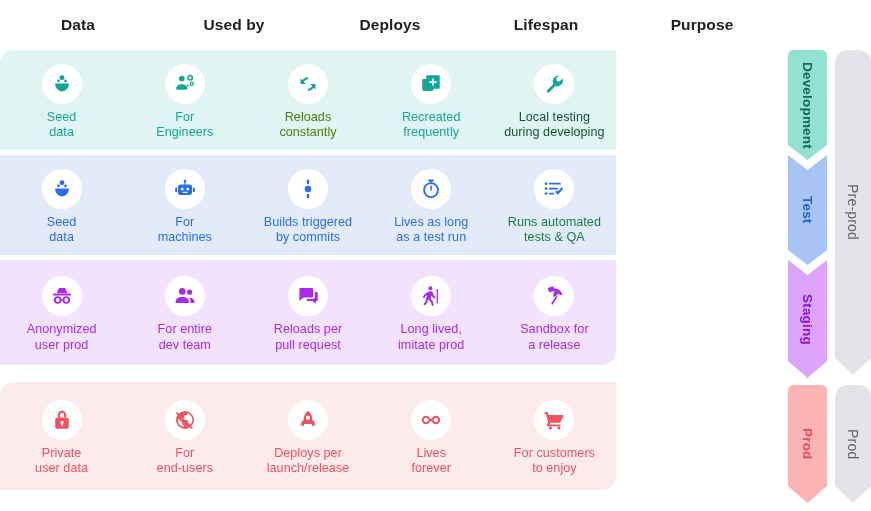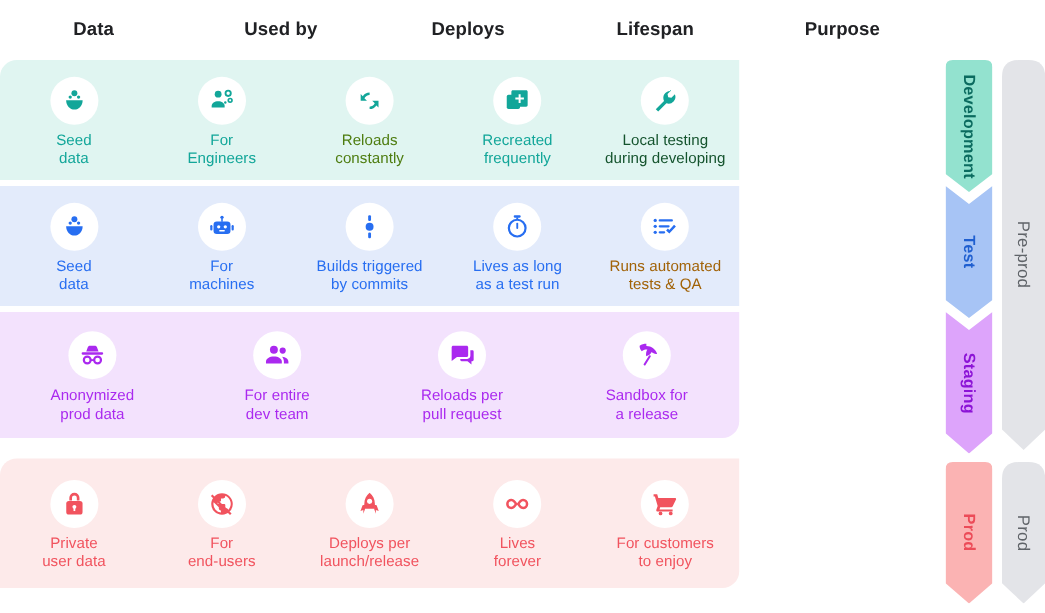--- a/index.html
+++ b/index.html
@@ -243,37 +243,37 @@
           <svg width="22" height="22" viewBox="0 0 24 24" fill="#276ef1">
             <circle cx="3.3" cy="6.2" r="1.5"></circle>
             <rect x="6.4" y="5.2" width="13" height="2" rx="1"></rect>
             <circle cx="3.3" cy="11.6" r="1.5"></circle>
             <rect x="6.4" y="10.6" width="10" height="2" rx="1"></rect>
             <circle cx="3.3" cy="17" r="1.5"></circle>
             <rect x="6.4" y="16" width="6" height="2" rx="1"></rect>
             <path d="M13.2 15.3l2.9 2.9 6-6.4-1.7-1.6-4.3 4.6-1.3-1.3z"></path>
           </svg>
         </div>
-        <div class="cell-label" style="color: #a16207;">Runs automated
+        <div class="cell-label" style="color: #15803d;">Runs automated
 tests &amp; QA</div>
       </div>
     </div>
     <div class="env-row r2" style="background: rgb(243, 226, 253);">
       <div class="cell">
         <div class="icon-bubble">
           <svg width="22" height="22" viewBox="0 0 24 24" fill="#aa29ef">
             <path d="M6.4 8.6l1.5-4c.3-.8 1-1.3 1.9-1.3h4.4c.9 0 1.6.5 1.9 1.3l1.5 4z"></path>
             <rect x="2.2" y="9.4" width="19.6" height="2.1" rx="1"></rect>
             <circle cx="7.3" cy="16.4" r="3.1" fill="none" stroke="#aa29ef" stroke-width="2"></circle>
             <circle cx="16.7" cy="16.4" r="3.1" fill="none" stroke="#aa29ef" stroke-width="2"></circle>
             <rect x="10.1" y="15.6" width="3.8" height="1.7"></rect>
           </svg>
         </div>
         <div class="cell-label" style="color: rgb(170, 41, 239);">Anonymized
-prod data</div>
+user prod</div>
       </div>
       <div class="cell">
         <div class="icon-bubble">
           <svg width="22" height="22" viewBox="0 0 24 24" fill="#aa29ef">
             <circle cx="9" cy="7" r="3.6"></circle>
             <path d="M1.8 18c0-3 3.2-4.8 7.2-4.8s7.2 1.8 7.2 4.8v1.6H1.8z"></path>
             <circle cx="17" cy="7.8" r="2.8"></circle>
             <path d="M16.4 13.5c3.2.2 5.8 1.9 5.8 4.5v1.6h-4.1v-1.6c0-1.8-.7-3.3-1.7-4.5z"></path>
           </svg>
         </div>
@@ -286,20 +286,31 @@
             <path d="M2.6 3.4h13.6c.8 0 1.4.6 1.4 1.4v7.4c0 .8-.6 1.4-1.4 1.4H7.4l-4.8 3.6V4.8c0-.8.6-1.4 1.4-1.4z"></path>
             <path d="M19.6 7.6h1.8c.7 0 1.2.5 1.2 1.2v7.4c0 .7-.5 1.2-1.2 1.2h-.8v3.1l-3.6-3.1h-5.4c-.7 0-1.2-.5-1.2-1.2v-.8h6.4c1.5 0 2.8-1.3 2.8-2.8z"></path>
           </svg>
         </div>
         <div class="cell-label" style="color: rgb(170, 41, 239);">Reloads per
 pull request</div>
       </div>
       <div class="cell">
         <div class="icon-bubble">
           <svg width="22" height="22" viewBox="0 0 24 24" fill="#aa29ef">
+            <circle cx="11.4" cy="3.6" r="2.2"></circle>
+            <path d="M11 6.6c1.6 0 2.7 1 3.1 2.2l1 3 2 1.2-.9 1.8-2.6-1.5-.8-2-1.1 4 2.3 2.6 1 4.5-2 .5-.9-3.8-3.3-3.5-.9 3.2-2.4 3.5-1.7-1.2 2.1-3.1 1.8-7.1-1.6 1-1.3 2.6-1.8-.9 1.7-3.3 3.4-2.5c.5-.3 1.1-.5 1.9-.5z"></path>
+            <rect x="18.2" y="4.3" width="1.4" height="16" rx=".7"></rect>
+          </svg>
+        </div>
+        <div class="cell-label" style="color: rgb(170, 41, 239);">Long lived,
+imitate prod</div>
+      </div>
+      <div class="cell">
+        <div class="icon-bubble">
+          <svg width="22" height="22" viewBox="0 0 24 24" fill="#aa29ef">
             <path d="M12.1 2.2c4.6 0 8.6 3 9.8 7.2-2 .3-3.8-.4-5-1.6-.9 1.9-2.7 3.3-4.9 3.8-.5-2.2-.1-4.4 1-6.1-1.7-.3-3.6.2-5 1.4-1.5-1.5-2.2-3.4-2-5 1.8-1.1 3.9-1.7 6.1-1.7z" transform="translate(-.5 1.4)"></path>
             <rect x="11.4" y="11.4" width="1.9" height="10.6" rx=".9" transform="rotate(32 12.4 16.7)"></rect>
           </svg>
         </div>
         <div class="cell-label" style="color: rgb(170, 41, 239);">Sandbox for
 a release</div>
       </div>
     </div>
     <div class="env-row r3" style="background: rgb(253, 234, 234);">
       <div class="cell">

